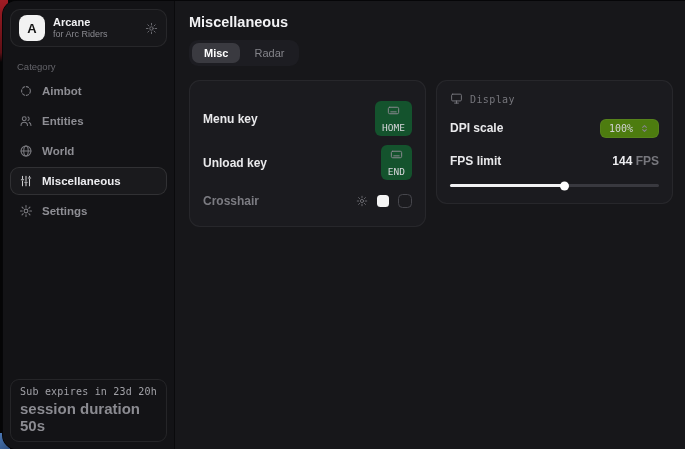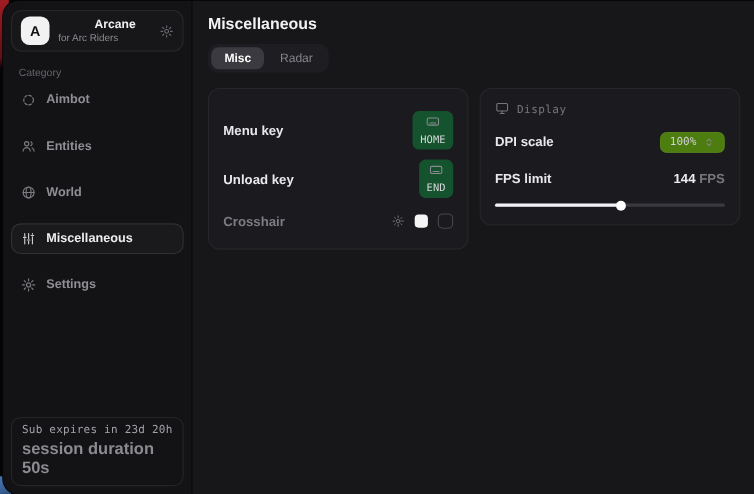--- a/index.html
+++ b/index.html
@@ -9,26 +9,26 @@
   
   .bg-red { position:absolute; left:0; top:0; width:8px; height:62px; background:linear-gradient(180deg,#a01c24,#5e1016 85%,transparent); }
   .bg-blue { position:absolute; left:0; bottom:0; width:10px; height:16px; background:linear-gradient(135deg,#4a77b4,#2c4e7e); }
 
   .window { position:absolute; left:3px; top:1px; right:-16px; bottom:0; background:#17171a; border-radius:14px; display:flex; overflow:hidden; box-shadow:0 0 0 1px #060608; }
 
   
   .sidebar { width:172px; background:#131316; border-right:1px solid #0a0a0c; display:flex; flex-direction:column; padding:8px 7px 7px; }
   .brand-card { display:flex; align-items:center; gap:8px; padding:5px 8px; border:1px solid rgba(255,255,255,.07); background:rgba(255,255,255,.02); border-radius:10px; }
   .avatar { width:26px; height:26px; border-radius:8px; background:#f2f2f2; color:#141414; font-weight:bold; font-size:13px; display:flex; align-items:center; justify-content:center; flex:0 0 auto; }
-  .brand-title { font-size:11px; font-weight:bold; color:#f0f0f2; line-height:1.25;margin-left:33px; }
+  .brand-title { font-size:11px; font-weight:bold; color:#f0f0f2; line-height:1.25; }
   .brand-sub { font-size:9px; color:#8a8a90; line-height:1.25; }
   .brand-gear { margin-left:auto; color:#6c6c72; display:flex; cursor:pointer; }
 
   .category { margin:14px 7px 5px; font-size:9.5px; color:#64646a; }
-  .nav { display:flex; flex-direction:column; gap:14px; }
+  .nav { display:flex; flex-direction:column; gap:2px; }
   .nav-item { display:flex; align-items:center; gap:9px; padding:6px 8px; border-radius:9px; border:1px solid transparent; color:#8e8e94; font-size:11.5px; font-weight:600; cursor:pointer; }
   .nav-item.active { color:#ededf0; border-color:rgba(255,255,255,.10); background:rgba(255,255,255,.03); }
   .nav-item .ic { display:flex; color:inherit; opacity:.85; }
 
   .side-spacer { flex:1; }
   .footer-card { border:1px solid rgba(255,255,255,.08); border-radius:9px; padding:6px 9px 7px; }
   .footer-line1 { font-size:10px; color:#a2a2a8; letter-spacing:.2px; }
   .footer-line2 { font-size:15px; font-weight:bold; color:#8b8b91; margin-top:3px; }
 
   

